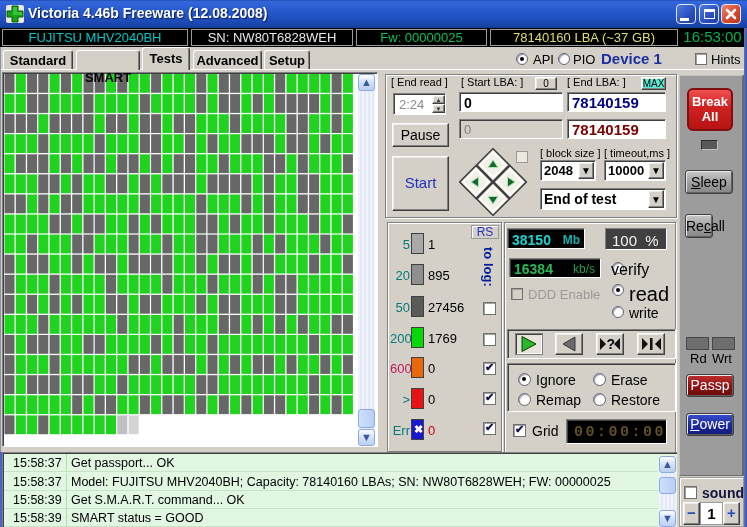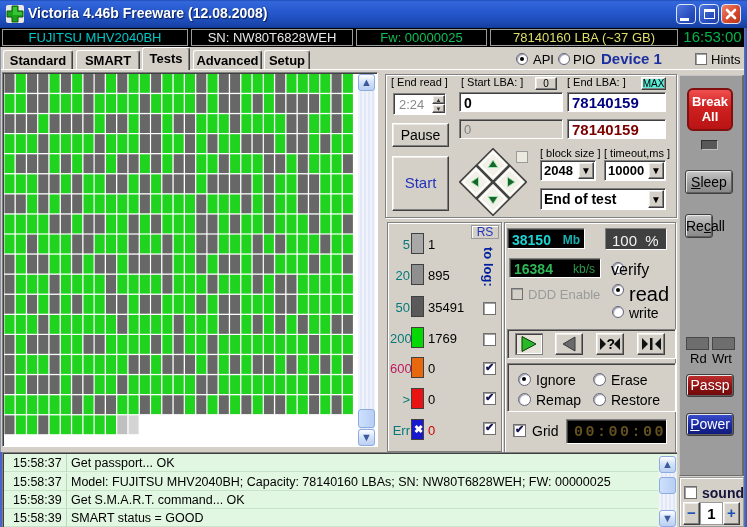--- a/index.html
+++ b/index.html
@@ -24,21 +24,21 @@
 </div>
 <div class="abs" style="left:0;top:28px;width:747px;height:19px;background:#010101"></div>
 <div class="abs" style="left:2px;top:29px;width:186px;height:17px;border:1px solid #9a9a9a;background:#000;color:#00c6c6;font:normal 13px 'Liberation Sans',sans-serif;text-align:center;line-height:15px">FUJITSU MHV2040BH</div>
 <div class="abs" style="left:191px;top:29px;width:162px;height:17px;border:1px solid #9a9a9a;background:#000;color:#e8e8e8;font:normal 13px 'Liberation Sans',sans-serif;text-align:center;line-height:15px">SN: NW80T6828WEH</div>
 <div class="abs" style="left:356px;top:29px;width:131px;height:17px;border:1px solid #9a9a9a;background:#000;color:#0fbe54;font:normal 13px 'Liberation Sans',sans-serif;text-align:center;line-height:15px">Fw: 00000025</div>
 <div class="abs" style="left:490px;top:29px;width:188px;height:17px;border:1px solid #9a9a9a;background:#000;color:#dede6a;font:normal 13px 'Liberation Sans',sans-serif;text-align:center;line-height:15px">78140160 LBA (~37 GB)</div>
 <div class="abs" style="left:680px;top:29px;width:65px;height:17px;background:#000;color:#00b44a;font:normal 15px 'Liberation Sans',sans-serif;text-align:center;line-height:15px">16:53:00</div>
 <div class="abs" style="left:0;top:47px;width:747px;height:23px;background:#d4d0c8"></div>
 <div class="abs" style="left:0;top:69px;width:747px;height:1px;background:#fff"></div>
 <div class="abs" style="left:3px;top:50px;width:70px;height:19px;background:#d4d0c8;border-top:1px solid #fff;border-left:1px solid #fff;border-right:1px solid #404040;box-shadow:inset -1px 0 0 #808080;border-radius:3px 3px 0 0;z-index:1;text-align:center;font:bold 13px 'Liberation Sans',sans-serif;padding-top:2px">Standard</div>
-<div class="abs" style="left:76px;top:50px;width:64px;height:19px;background:#d4d0c8;border-top:1px solid #fff;border-left:1px solid #fff;border-right:1px solid #404040;box-shadow:inset -1px 0 0 #808080;border-radius:3px 3px 0 0;z-index:1;text-align:center;font:bold 13px 'Liberation Sans',sans-serif;padding-top:2px">SMART</div>
+<div class="abs" style="left:76px;top:50px;width:64px;height:19px;background:#d4d0c8;border-top:1px solid #fff;border-left:1px solid #fff;border-right:1px solid #404040;box-shadow:inset -1px 0 0 #808080;border-radius:3px 3px 0 0;z-index:1;text-align:center;font:bold 13px 'Liberation Sans',sans-serif;padding-top:19px">SMART</div>
 <div class="abs" style="left:142px;top:47px;width:48px;height:23px;background:#d4d0c8;border-top:1px solid #fff;border-left:1px solid #fff;border-right:1px solid #404040;box-shadow:inset -1px 0 0 #808080;border-radius:3px 3px 0 0;z-index:5;text-align:center;font:bold 13px 'Liberation Sans',sans-serif;padding-top:3px">Tests</div>
 <div class="abs" style="left:193px;top:50px;width:69px;height:19px;background:#d4d0c8;border-top:1px solid #fff;border-left:1px solid #fff;border-right:1px solid #404040;box-shadow:inset -1px 0 0 #808080;border-radius:3px 3px 0 0;z-index:1;text-align:center;font:bold 13px 'Liberation Sans',sans-serif;padding-top:2px">Advanced</div>
 <div class="abs" style="left:264px;top:50px;width:46px;height:19px;background:#d4d0c8;border-top:1px solid #fff;border-left:1px solid #fff;border-right:1px solid #404040;box-shadow:inset -1px 0 0 #808080;border-radius:3px 3px 0 0;z-index:1;text-align:center;font:bold 13px 'Liberation Sans',sans-serif;padding-top:2px">Setup</div>
 <span style="position:absolute;left:516px;top:53px;width:12px;height:12px;border-radius:50%;background:#fff;border:1px solid #636378;box-shadow:inset 1px 1px 1px #9a9aaa">
       <span style="position:absolute;left:3px;top:3px;width:4px;height:4px;border-radius:50%;background:#000"></span>
     </span>
 <div style="position:absolute;left:533px;top:52px;white-space:nowrap;font-size:13px">API</div>
 <span style="position:absolute;left:558px;top:53px;width:12px;height:12px;border-radius:50%;background:#fff;border:1px solid #636378;box-shadow:inset 1px 1px 1px #9a9aaa"></span>
 <div style="position:absolute;left:573px;top:52px;white-space:nowrap;font-size:13px">PIO</div>
 <div style="position:absolute;left:601px;top:50px;white-space:nowrap;font:bold 15px 'Liberation Sans',sans-serif;color:#1c2fa0">Device 1</div>
@@ -654,21 +654,21 @@
 <div class="abs" style="left:387px;top:222px;width:115px;height:230px;border:1px solid #808080;box-shadow:inset 1px 1px 0 #fff,1px 1px 0 #fff;"></div>
 <div class="abs" style="left:471px;top:225px;width:28px;height:14px;background:#d4d0c8;border:1px solid #9a9a9a;box-shadow:inset 1px 1px 0 #fff;text-align:center;font:12px 'Liberation Sans',sans-serif;color:#2233bb;line-height:13px">RS</div>
 <div style="position:absolute;left:0px;top:237px;white-space:nowrap;left:390px;width:20px;text-align:right;font-size:13px;color:#067a7a;top:237px">5</div>
 <div class="abs" style="left:411px;top:233px;width:13px;height:21px;background:#a8a8a8;border:1px solid #404040"></div>
 <div style="position:absolute;left:428px;top:237px;white-space:nowrap;font-size:13px;color:#000">1</div>
 <div style="position:absolute;left:0px;top:268px;white-space:nowrap;left:390px;width:20px;text-align:right;font-size:13px;color:#067a7a;top:268px">20</div>
 <div class="abs" style="left:411px;top:264px;width:13px;height:21px;background:#8f8f8f;border:1px solid #404040"></div>
 <div style="position:absolute;left:428px;top:268px;white-space:nowrap;font-size:13px;color:#000">895</div>
 <div style="position:absolute;left:0px;top:300px;white-space:nowrap;left:390px;width:20px;text-align:right;font-size:13px;color:#067a7a;top:300px">50</div>
 <div class="abs" style="left:411px;top:296px;width:13px;height:21px;background:#5a5a5a;border:1px solid #404040"></div>
-<div style="position:absolute;left:428px;top:300px;white-space:nowrap;font-size:13px;color:#000">35491</div>
+<div style="position:absolute;left:428px;top:300px;white-space:nowrap;font-size:13px;color:#000">27456</div>
 <div style="position:absolute;left:0px;top:331px;white-space:nowrap;left:390px;width:20px;text-align:right;font-size:13px;color:#067a7a;top:331px">200</div>
 <div class="abs" style="left:411px;top:327px;width:13px;height:21px;background:#06d806;border:1px solid #404040"></div>
 <div style="position:absolute;left:428px;top:331px;white-space:nowrap;font-size:13px;color:#000">1769</div>
 <div style="position:absolute;left:0px;top:361px;white-space:nowrap;left:390px;width:20px;text-align:right;font-size:13px;color:#be185d;top:361px">600</div>
 <div class="abs" style="left:411px;top:357px;width:13px;height:21px;background:#e8680e;border:1px solid #404040"></div>
 <div style="position:absolute;left:428px;top:361px;white-space:nowrap;font-size:13px;color:#000">0</div>
 <div style="position:absolute;left:0px;top:392px;white-space:nowrap;left:390px;width:20px;text-align:right;font-size:13px;color:#067a7a;top:392px">&gt;</div>
 <div class="abs" style="left:411px;top:388px;width:13px;height:21px;background:#e81414;border:1px solid #404040"></div>
 <div style="position:absolute;left:428px;top:392px;white-space:nowrap;font-size:13px;color:#000">0</div>
 <div style="position:absolute;left:0px;top:423px;white-space:nowrap;left:390px;width:20px;text-align:right;font-size:13px;color:#067a7a;top:423px">Err</div>

